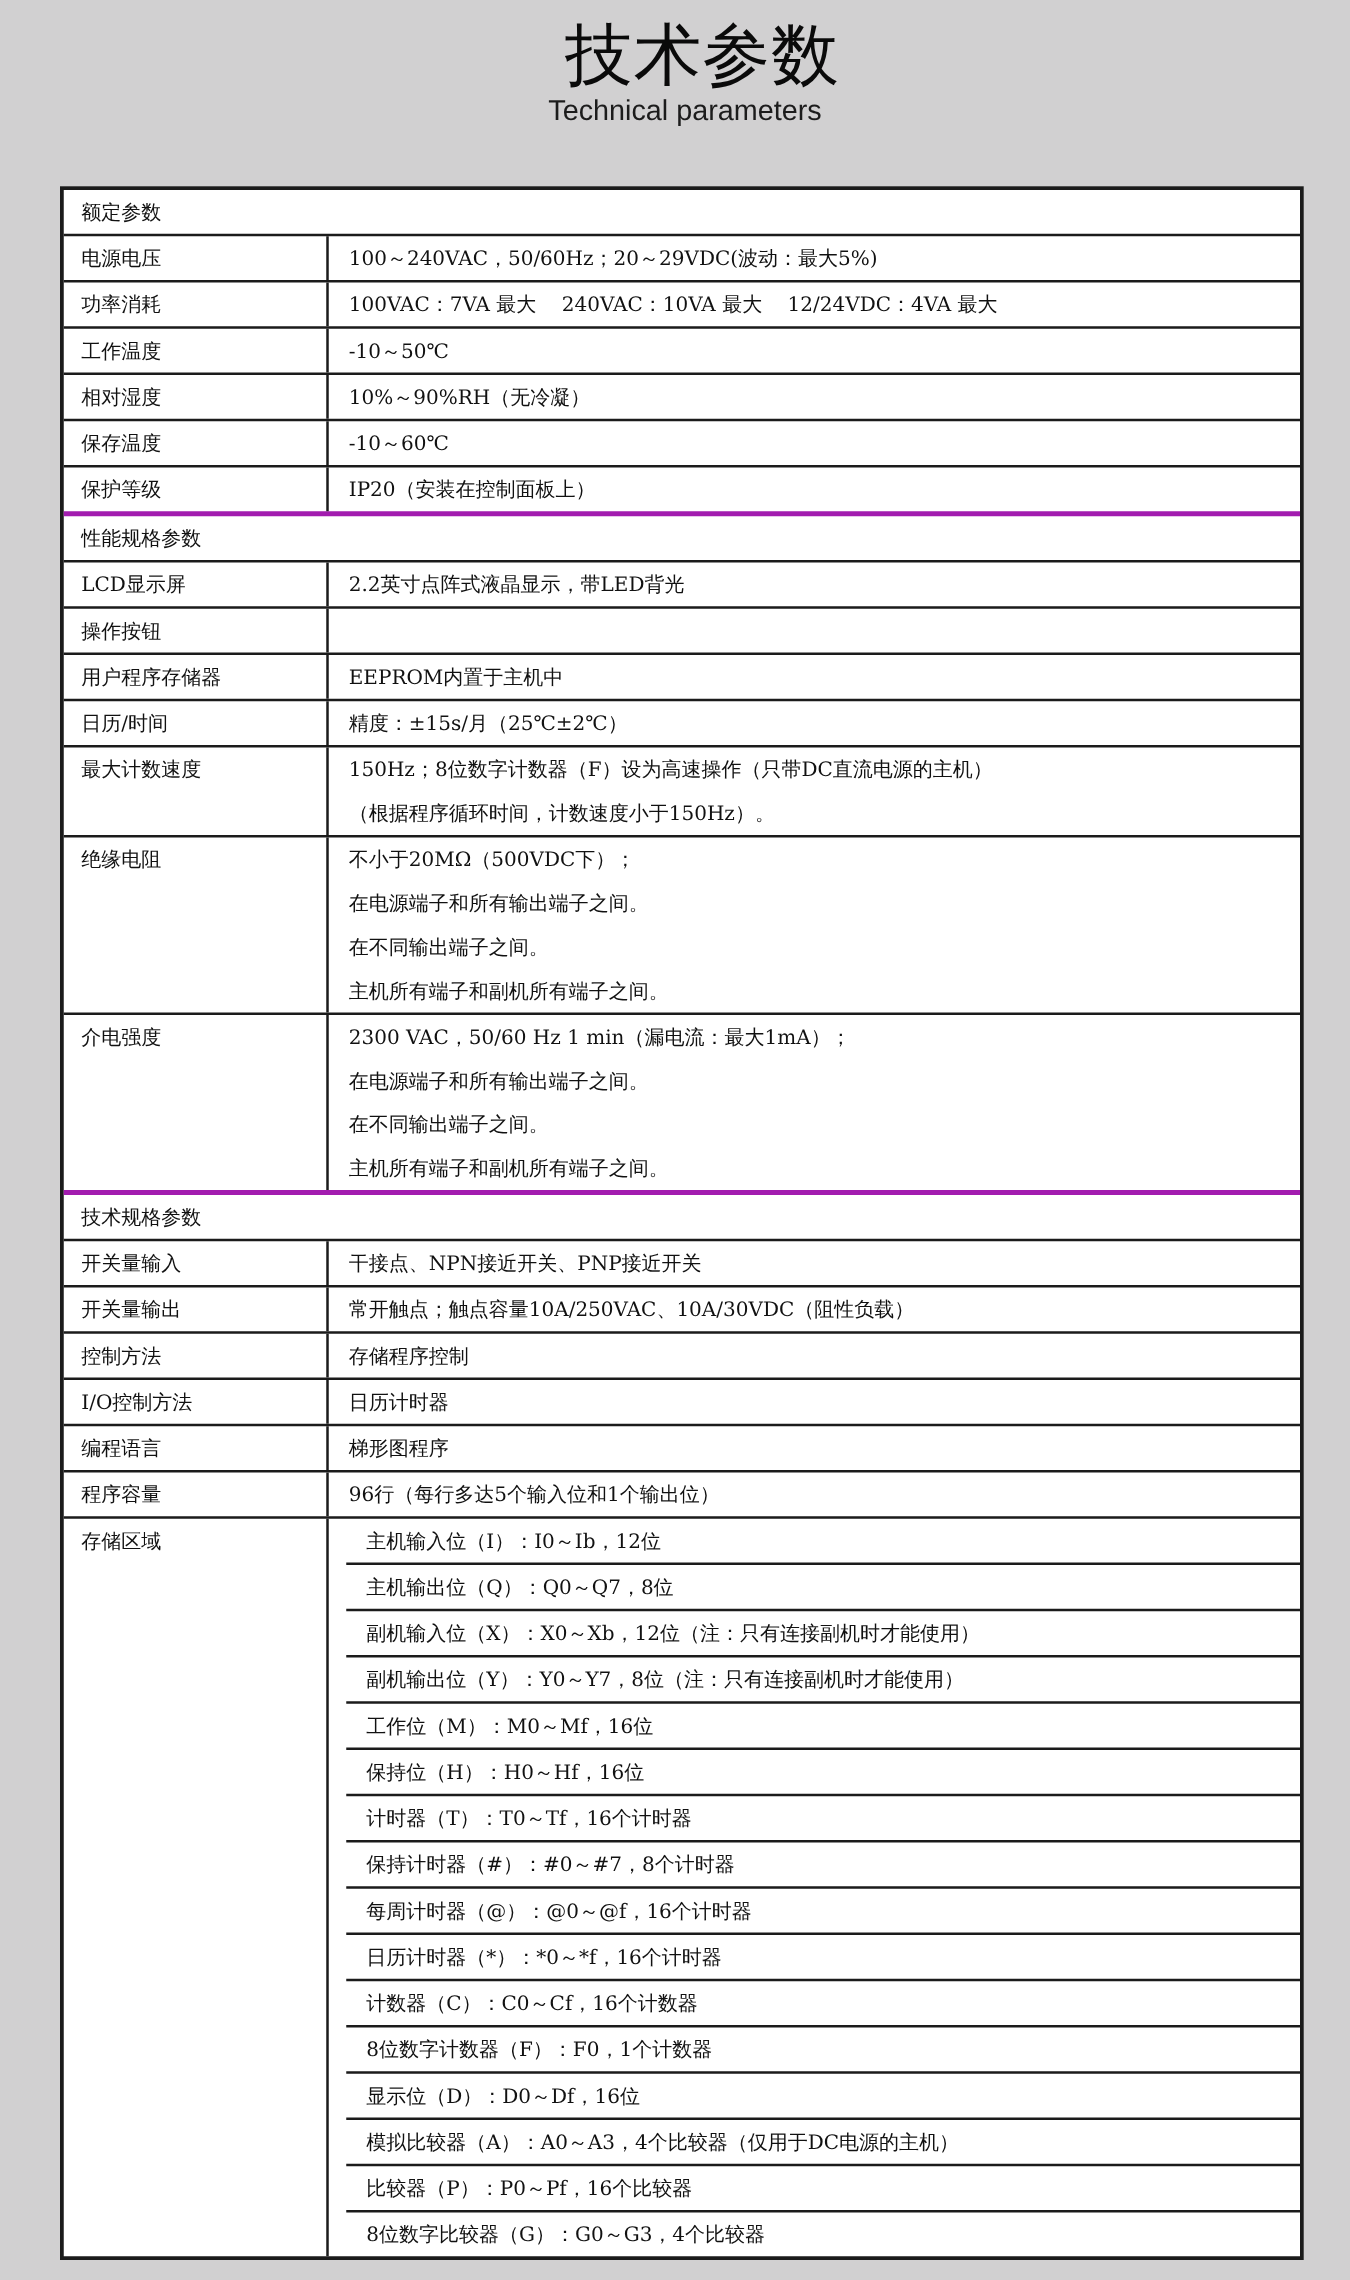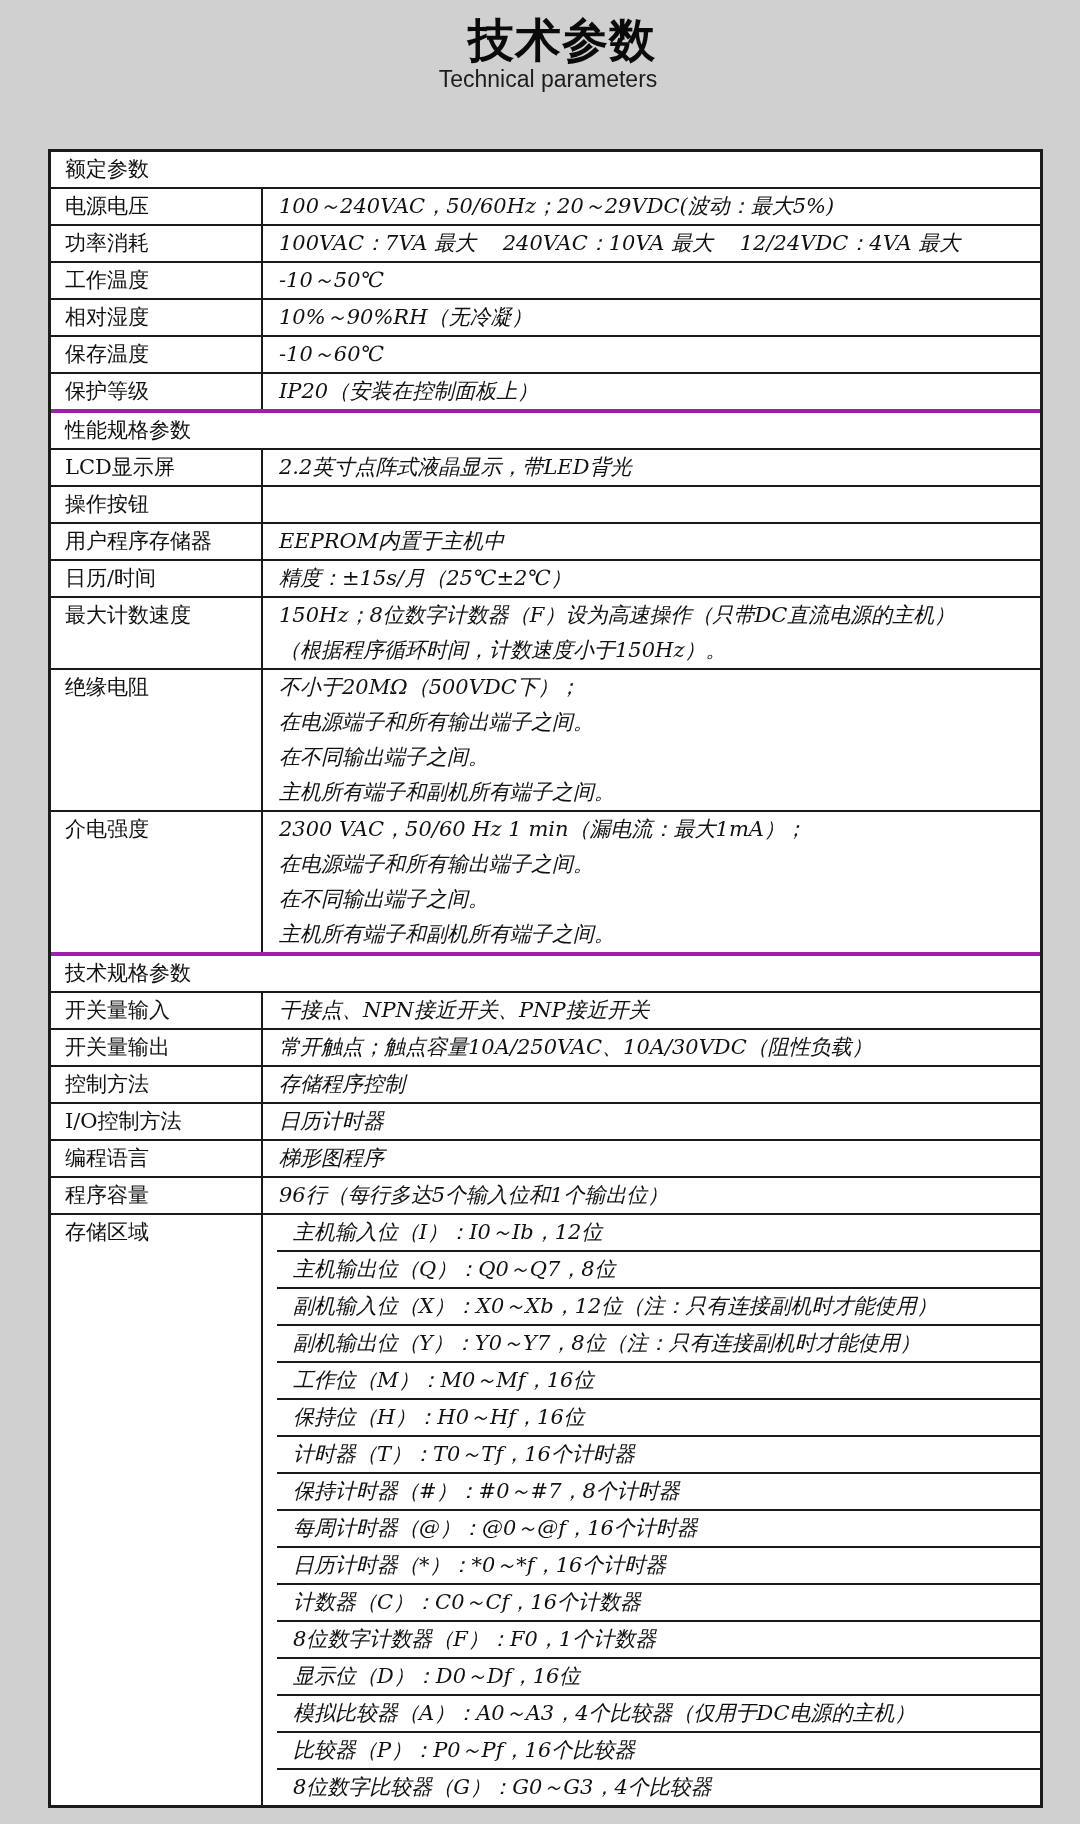--- a/index.html
+++ b/index.html
@@ -7,42 +7,42 @@
     position:relative;
     width:1080px; height:1824px;
     background:#d1d0d1;
     font-family:"DejaVu Serif","Liberation Serif",serif;
     color:#111;
     overflow:hidden;
   }
   .header { padding-top:16px; text-align:center; }
   .title {
     font-family:"Liberation Sans","DejaVu Sans",sans-serif;
-    font-weight:700;
-    font-size:46px;
+    font-weight:400;
+    font-size:54px;
     line-height:1.05;
     color:#0a0a0a;
     letter-spacing:1px;
     padding-left:44px;
   }
   .subtitle {
     font-family:"Liberation Sans","DejaVu Sans",sans-serif;
     font-size:23px;
     color:#1c1c1c;
     margin-top:2px;
     padding-left:16px;
   }
   .spec-table {
     position:absolute;
     left:48px; top:149px;
     width:995px;
     background:#ffffff;
     border:3px solid #1b1b1b;
     box-sizing:border-box;
-    font-size:21px;
+    font-size:16px;
   }
   .t-section {
     border-top:4px solid #a21caf;
     padding:0 14px;
   }
   .spec-table > :first-child { border-top:none; }
   .t-row {
     display:flex;
     border-top:2px solid #1b1b1b;
   }
@@ -57,21 +57,20 @@
   }
   .t-multi .t-label, .t-group .t-label { align-items:flex-start; }
   .t-value {
     flex:1 1 auto;
     min-width:0;
     padding:0 16px;
     display:flex;
     flex-direction:column;
     justify-content:center;
     white-space:pre-wrap;
-    font-style:italic;
   }
   .t-group .t-value { padding:0; }
   .t-line { line-height:35px; }
   .t-subrow {
     line-height:35px;
     padding:0 16px;
     border-top:2px solid #1b1b1b;
     white-space:pre-wrap;
     margin-left:14px;
   }

